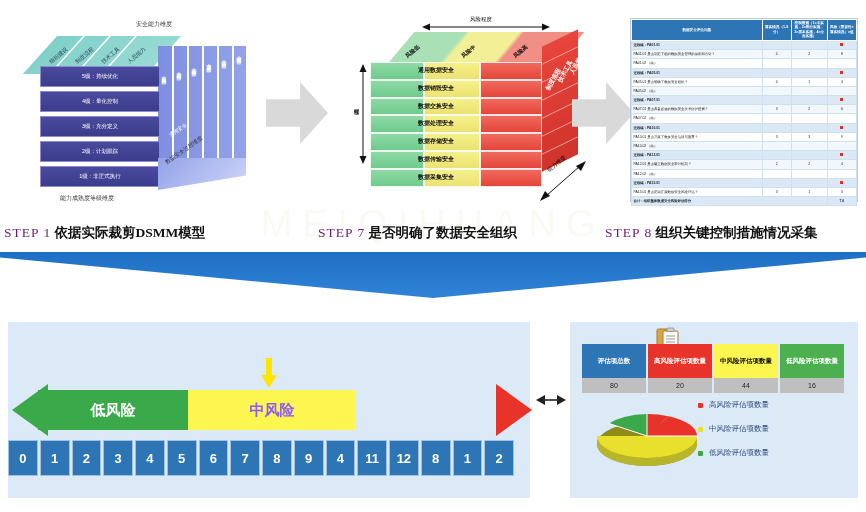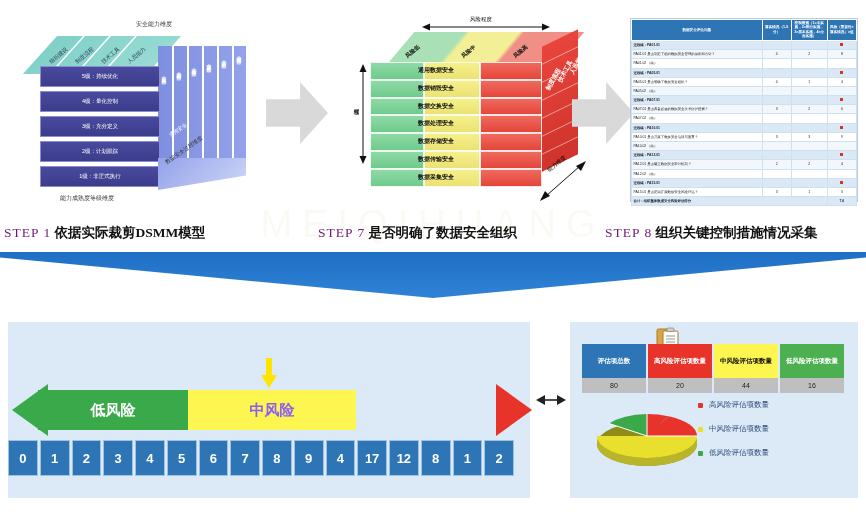--- a/index.html
+++ b/index.html
@@ -553,21 +553,21 @@
       <div class="cell">1</div>
       <div class="cell">2</div>
       <div class="cell">3</div>
       <div class="cell">4</div>
       <div class="cell">5</div>
       <div class="cell">6</div>
       <div class="cell">7</div>
       <div class="cell">8</div>
       <div class="cell">9</div>
       <div class="cell">4</div>
-      <div class="cell">17</div>
+      <div class="cell">11</div>
       <div class="cell">12</div>
       <div class="cell">8</div>
       <div class="cell">1</div>
       <div class="cell">2</div>
     </div>
 
   <div class="dbl-arrow">
     <svg width="30" height="16" viewBox="0 0 30 16">
       <line x1="6" y1="8" x2="24" y2="8" stroke="#222" stroke-width="1.6"></line>
       <polygon points="0,8 9,3 9,13" fill="#222"></polygon>

